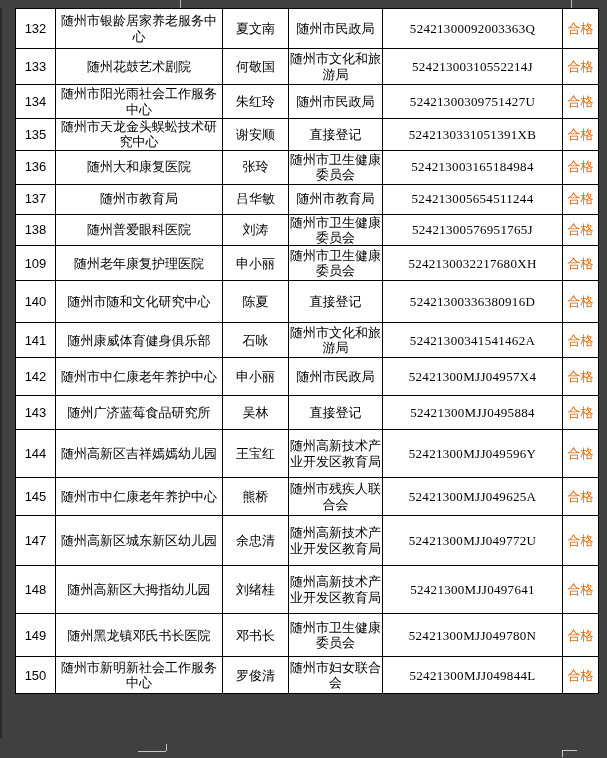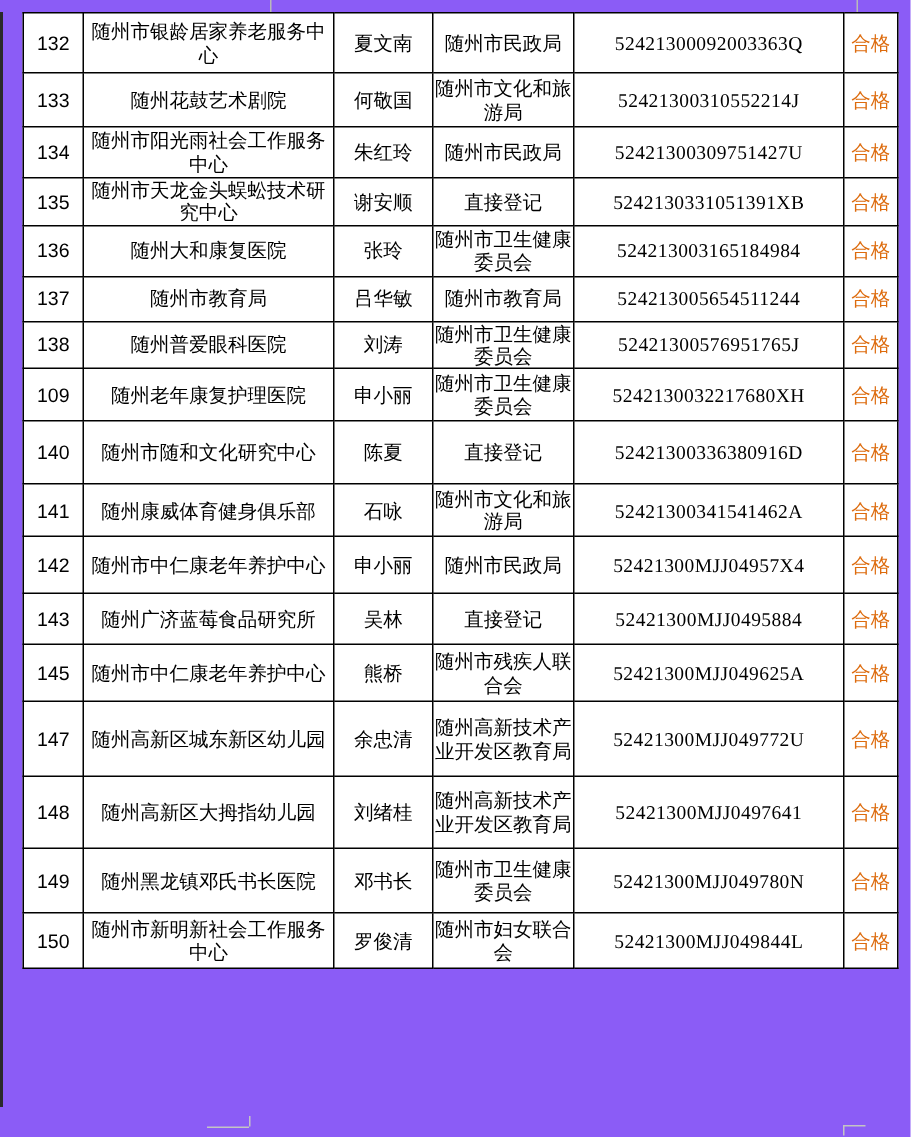--- a/index.html
+++ b/index.html
@@ -2,21 +2,21 @@
 <html><head>
 <meta charset="utf-8">
 <style>
   html,body{margin:0;padding:0;}
   body{
     width:607px;height:758px;
     background:#ffffff;
     font-family:"Liberation Serif","DejaVu Serif",serif;
   }
   .page{
-    position:relative;width:607px;height:758px;background:#8b5cf6;overflow:hidden;
+    position:relative;width:607px;height:758px;background:#404040;overflow:hidden;
   }
   
   .left-edge{
     position:absolute;left:0;top:8px;width:2px;height:730px;background:#2a2a2a;
   }
   
   .tick{position:absolute;background:#b9b9b9;}
   .tick-top-1{left:180px;top:0;width:1px;height:8px;}
   .tick-top-2{left:571px;top:0;width:1px;height:8px;}
   .corner{position:absolute;}
@@ -178,20 +178,28 @@
         <td class="c-result" style="color: rgb(221, 107, 13);">合格</td>
       </tr>
       <tr style="height:34px">
         <td class="c-no">143</td>
         <td class="c-name">随州广济蓝莓食品研究所</td>
         <td class="c-person">吴林</td>
         <td class="c-auth">直接登记</td>
         <td class="c-code">52421300MJJ0495884</td>
         <td class="c-result" style="color: rgb(221, 107, 13);">合格</td>
       </tr>
+      <tr style="height:48px">
+        <td class="c-no">144</td>
+        <td class="c-name">随州高新区吉祥嫣嫣幼儿园</td>
+        <td class="c-person">王宝红</td>
+        <td class="c-auth">随州高新技术产业开发区教育局</td>
+        <td class="c-code">52421300MJJ049596Y</td>
+        <td class="c-result" style="color: rgb(221, 107, 13);">合格</td>
+      </tr>
       <tr style="height:38px">
         <td class="c-no">145</td>
         <td class="c-name">随州市中仁康老年养护中心</td>
         <td class="c-person">熊桥</td>
         <td class="c-auth">随州市残疾人联合会</td>
         <td class="c-code">52421300MJJ049625A</td>
         <td class="c-result" style="color: rgb(221, 107, 13);">合格</td>
       </tr>
       <tr style="height:50px">
         <td class="c-no">147</td>

